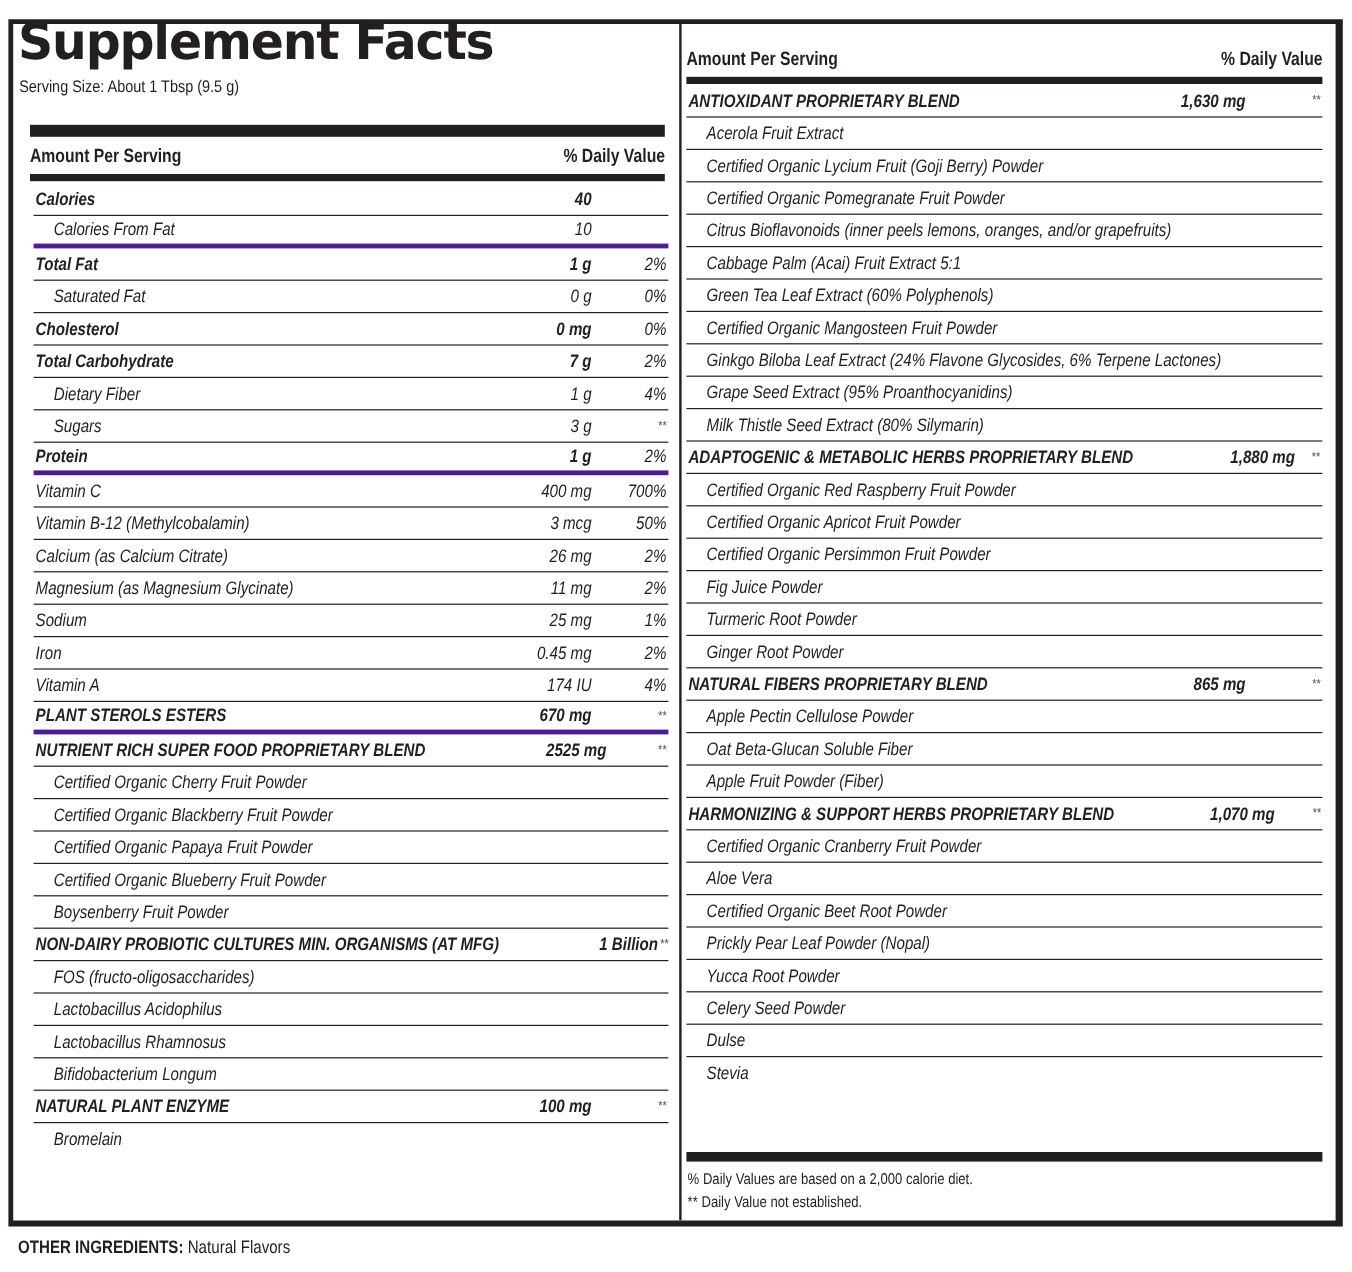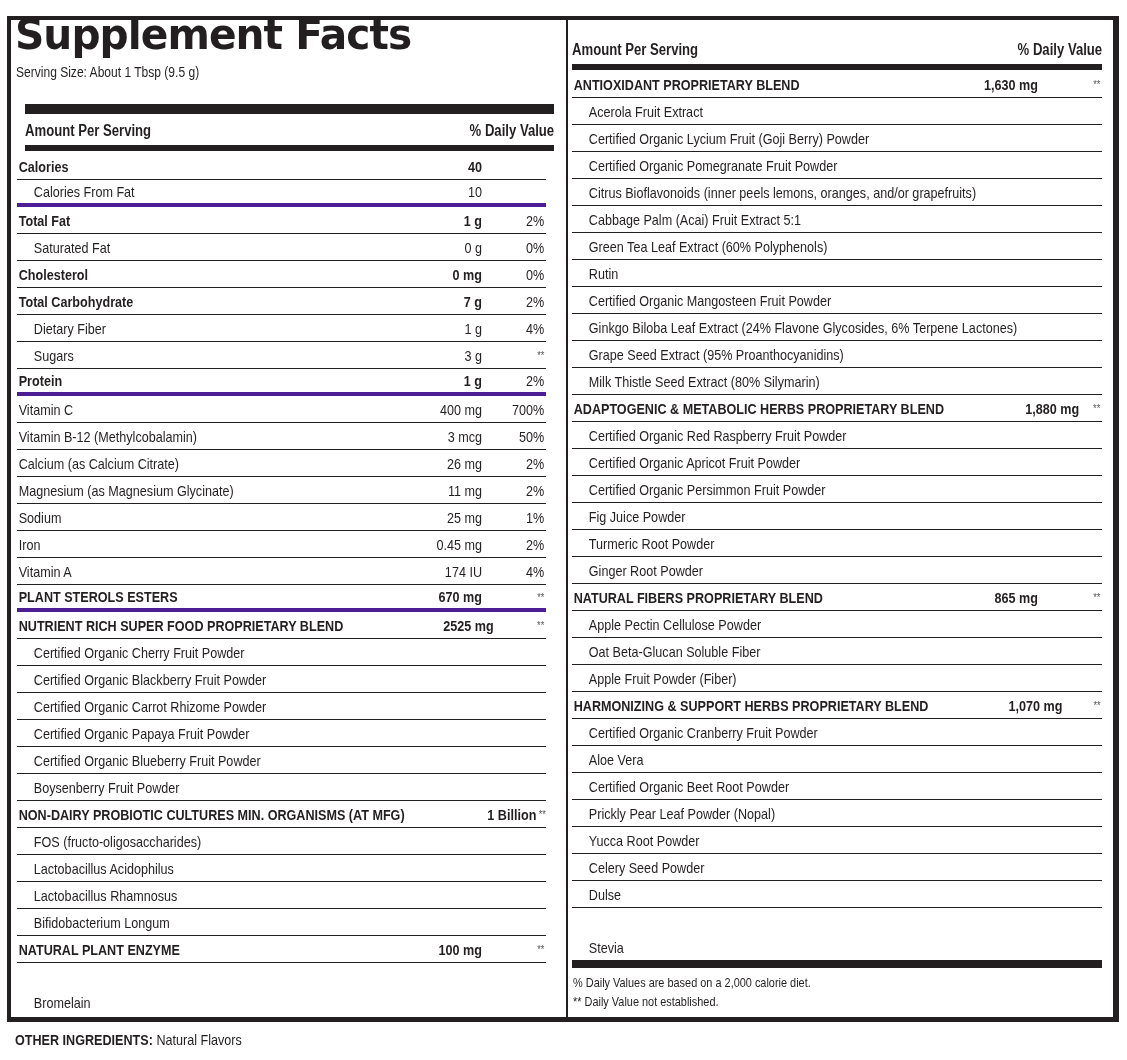--- a/index.html
+++ b/index.html
@@ -23,34 +23,34 @@
   }
 
   .bar-thick { position: absolute; height: 10px; background: #231f20; }
   .bar-med { position: absolute; height: 6px; background: #231f20; }
 
   .hdr { position: absolute; display: flex; justify-content: space-between; align-items: center; font-weight: bold; font-size: 16px; height: 24px; }
   .hdr span { display: inline-block; transform: scaleX(0.82); }
   .hdr .l { transform-origin: left; }
   .hdr .r { transform-origin: right; }
 
-  .rows { position: absolute; }
+  .rows { position: absolute; font-style: italic; }
   .row {
     position: relative; height: 27px; border-bottom: 1px solid #231f20;
     display: flex; align-items: center; font-size: 15px; white-space: nowrap;
   }
   .row.thick-bottom { border-bottom: 4px solid #4c1d95; }
   .row .name { flex: 1; transform: scaleX(0.84); transform-origin: left; padding-left: 2px; }
   .row.indent .name { padding-left: 20px; }
   .row.bold .name { font-weight: bold; }
   .row .amt { width: 110px; text-align: right; transform: scaleX(0.84); transform-origin: right; }
   .row .dv { width: 64px; text-align: right; transform: scaleX(0.84); transform-origin: right; padding-right: 2px; }
   .row.bold .amt { font-weight: bold; }
   .row .dv.star { font-size: 11px; color: #555; }
-  .row.noline { border-bottom: none; margin-top: 26px; }
+  .row.noline { border-bottom: none; }
 
   .footnote { position: absolute; font-size: 13px; transform: scaleX(0.84); transform-origin: left; line-height: 19px; }
 
   .other { position: absolute; left: 15px; top: 1031px; font-size: 15px; transform: scaleX(0.84); transform-origin: left; white-space: nowrap; }
   .other b { font-weight: bold; }
 </style>
 </head>
 <body>
 
 <div class="label">
@@ -59,21 +59,21 @@
 
 <div class="title">Supplement Facts</div>
 <div class="serving">Serving Size:  About 1 Tbsp (9.5 g)</div>
 <div class="bar-thick" style="left:25px; top:104px; width:529px;"></div>
 <div class="hdr" style="left:25px; top:119px; width:529px;">
   <span class="l">Amount Per Serving</span>
   <span class="r">% Daily Value</span>
 </div>
 <div class="bar-med" style="left:25px; top:145px; width:529px;"></div>
 
-<div class="rows" id="left-rows" style="left:17px; top:153px; width:529px;">
+<div class="rows" id="left-rows" style="left:28px; top:153px; width:529px;">
     <div class="row bold">
       <span class="name">Calories</span>
       <span class="amt">40</span>
       <span class="dv"></span>
     </div>
     <div class="row indent thick-bottom">
       <span class="name">Calories From Fat</span>
       <span class="amt">10</span>
       <span class="dv"></span>
     </div>
@@ -157,23 +157,20 @@
       <span class="amt">2525 mg</span>
       <span class="dv star">**</span>
     </div>
     <div class="row indent">
       <span class="name">Certified Organic Cherry Fruit Powder</span>
     </div>
     <div class="row indent">
       <span class="name">Certified Organic Blackberry Fruit Powder</span>
     </div>
     <div class="row indent">
-      <span class="name">Certified Organic Carrot Rhizome Powder</span>
-    </div>
-    <div class="row indent">
       <span class="name">Certified Organic Papaya Fruit Powder</span>
     </div>
     <div class="row indent">
       <span class="name">Certified Organic Blueberry Fruit Powder</span>
     </div>
     <div class="row indent">
       <span class="name">Boysenberry Fruit Powder</span>
     </div>
     <div class="row bold">
       <span class="name">NON-DAIRY PROBIOTIC CULTURES MIN. ORGANISMS (AT MFG)</span>
@@ -224,23 +221,20 @@
       <span class="name">Certified Organic Pomegranate Fruit Powder</span>
     </div>
     <div class="row indent">
       <span class="name">Citrus Bioflavonoids (inner peels lemons, oranges, and/or grapefruits)</span>
     </div>
     <div class="row indent">
       <span class="name">Cabbage Palm (Acai) Fruit Extract 5:1</span>
     </div>
     <div class="row indent">
       <span class="name">Green Tea Leaf Extract (60% Polyphenols)</span>
-    </div>
-    <div class="row indent">
-      <span class="name">Rutin</span>
     </div>
     <div class="row indent">
       <span class="name">Certified Organic Mangosteen Fruit Powder</span>
     </div>
     <div class="row indent">
       <span class="name">Ginkgo Biloba Leaf Extract (24% Flavone Glycosides, 6% Terpene Lactones)</span>
     </div>
     <div class="row indent">
       <span class="name">Grape Seed Extract (95% Proanthocyanidins)</span>
     </div>

